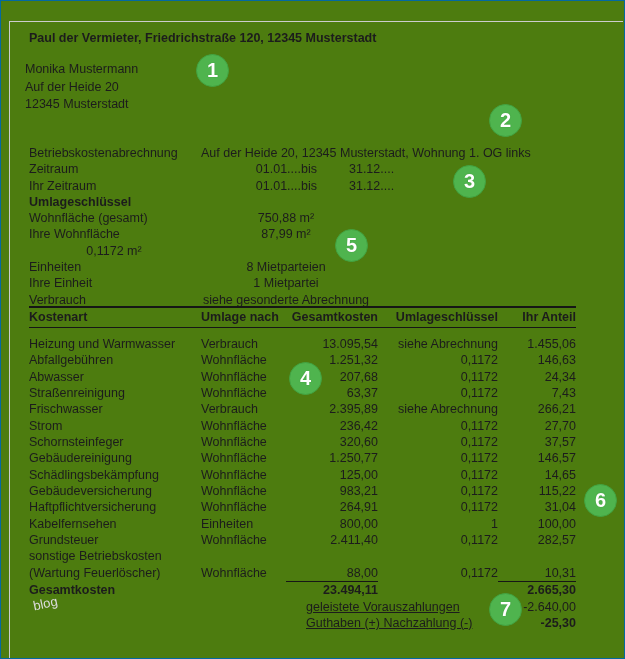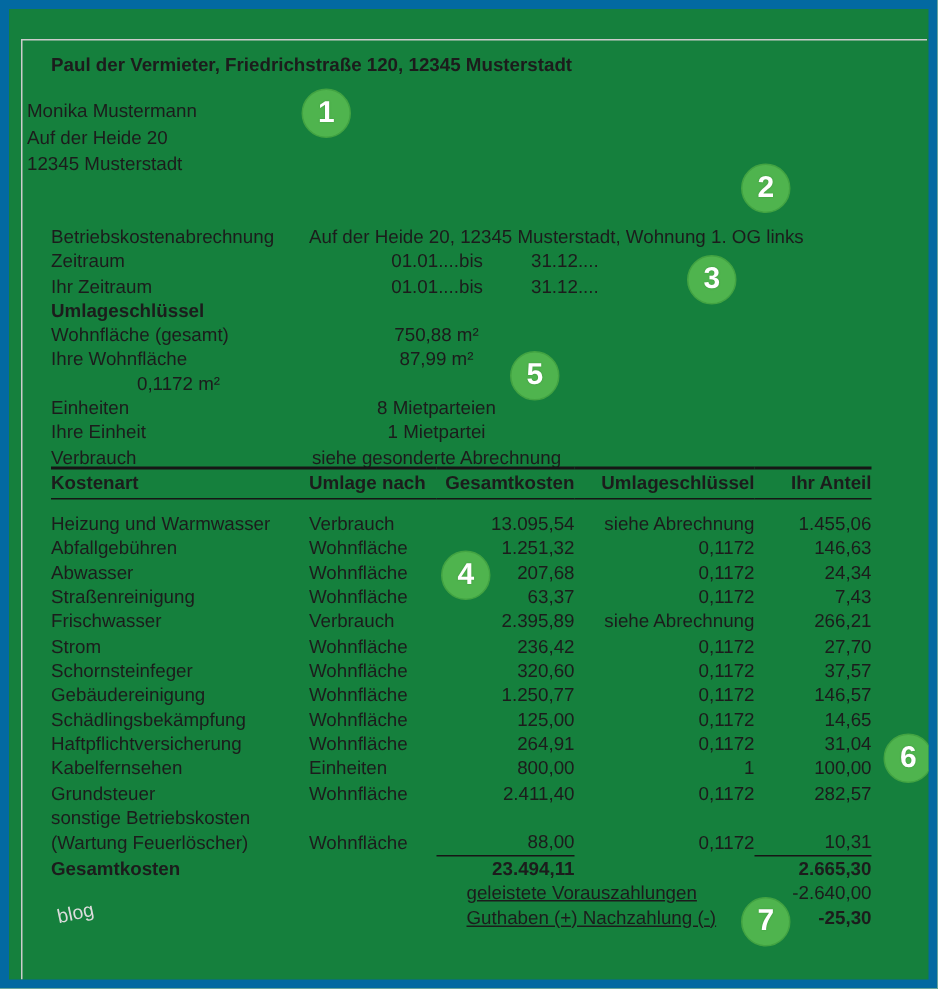--- a/index.html
+++ b/index.html
@@ -1,31 +1,31 @@
 <!DOCTYPE html>
 <html><head>
 <meta charset="utf-8">
 <style>
   html,body{margin:0;padding:0;background:#e9e9e9;}
   .page{
     position:relative;
     width:625px;height:659px;
-    background:#15803d;
-    border:6px solid #0369a1;
+    background:#4d7c0f;
+    border:1px solid #0369a1;
     box-sizing:border-box;
     font-family:"Liberation Sans","DejaVu Sans",sans-serif;
     font-size:12.5px;
     color:#1c1c1c;
     overflow:hidden;
   }
   .edge-top{position:absolute;left:8px;top:20px;right:1px;height:0;border-top:1px solid #cccccc;}
   .edge-left{position:absolute;left:8px;top:20px;bottom:0;width:0;border-left:1px solid #cccccc;}
 
   .sender{position:absolute;left:28px;top:30px;font-weight:bold;white-space:nowrap;}
-  .recipient{position:absolute;left:12px;top:60px;line-height:17.5px;}
+  .recipient{position:absolute;left:24px;top:60px;line-height:17.5px;}
 
   .info{position:absolute;left:28px;top:144px;}
   .info .row{display:flex;height:16.3px;line-height:16.3px;align-items:center;}
   .info .lbl{width:172px;flex:0 0 172px;white-space:pre;}
   .info .lbl.bold{font-weight:bold;}
   .info .val{width:170px;flex:0 0 170px;text-align:center;white-space:nowrap;}
   .info .val.free{width:auto;flex:0 0 auto;text-align:left;}
   .info .from{width:100px;flex:0 0 100px;text-align:right;}
   .info .bis{}
   .info .to{margin-left:32px;}
@@ -201,20 +201,27 @@
             <td class="c4">146,57</td>
           </tr>
           <tr>
             <td class="c0">Schädlingsbekämpfung</td>
             <td class="c1">Wohnfläche</td>
             <td class="c2">125,00</td>
             <td class="c3">0,1172</td>
             <td class="c4">14,65</td>
           </tr>
           <tr>
+            <td class="c0">Gebäudeversicherung</td>
+            <td class="c1">Wohnfläche</td>
+            <td class="c2">983,21</td>
+            <td class="c3">0,1172</td>
+            <td class="c4">115,22</td>
+          </tr>
+          <tr>
             <td class="c0">Haftpflichtversicherung</td>
             <td class="c1">Wohnfläche</td>
             <td class="c2">264,91</td>
             <td class="c3">0,1172</td>
             <td class="c4">31,04</td>
           </tr>
           <tr>
             <td class="c0">Kabelfernsehen</td>
             <td class="c1">Einheiten</td>
             <td class="c2">800,00</td>

